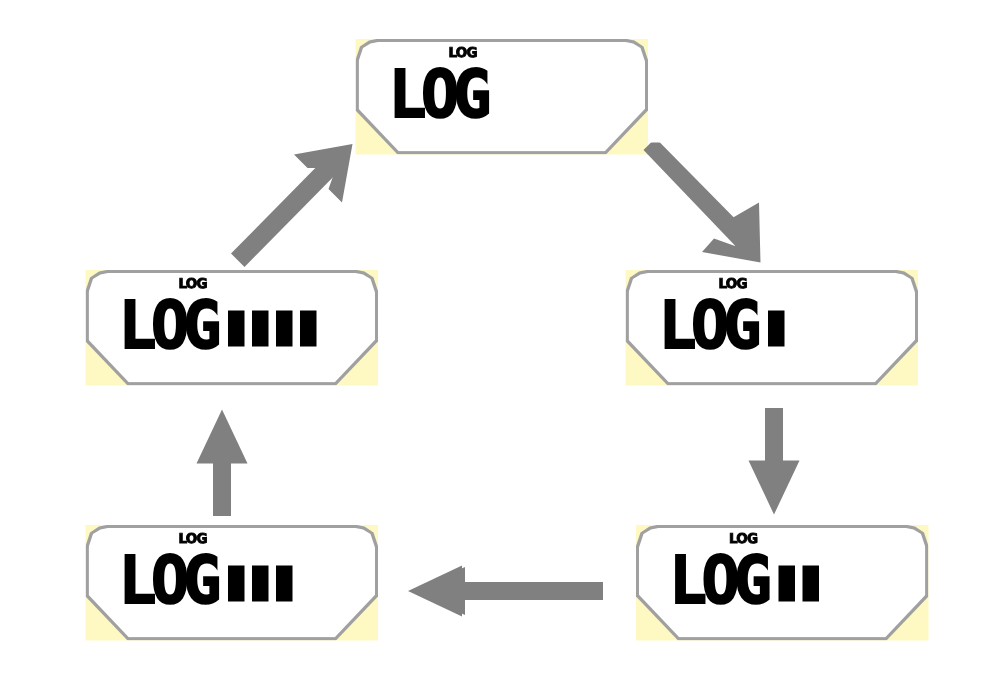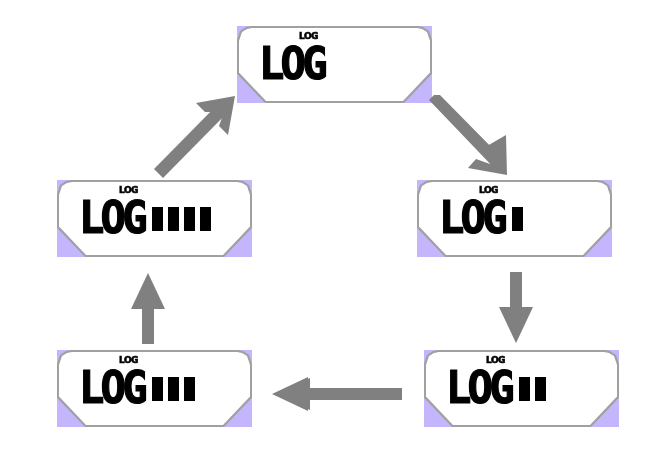--- a/index.html
+++ b/index.html
@@ -16,21 +16,21 @@
   #diagram {
     position: relative;
     width: 667px;
     height: 459px;
   }
 
   
   .node {
     position: absolute;
     box-sizing: border-box;
-    background: #c4b5fd;
+    background: #fef9c3;
   }
   .node-shape {
     position: absolute;
     inset: 0;
     background: #a0a0a0;
     -webkit-clip-path: polygon(
         0% 14px, 3px 5px, 9px 1px, 14px 0%,
         calc(100% - 14px) 0%, calc(100% - 9px) 1px, calc(100% - 3px) 5px, 100% 14px,
         100% 62%, calc(100% - 28px) 100%,
         28px 100%, 0% 62%);

